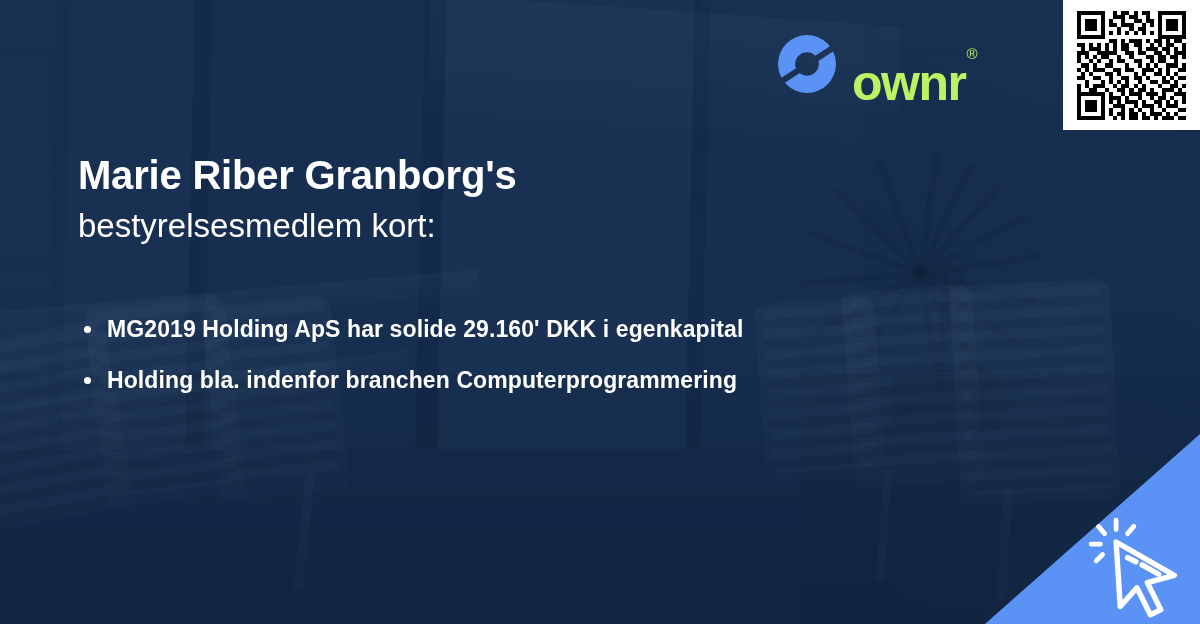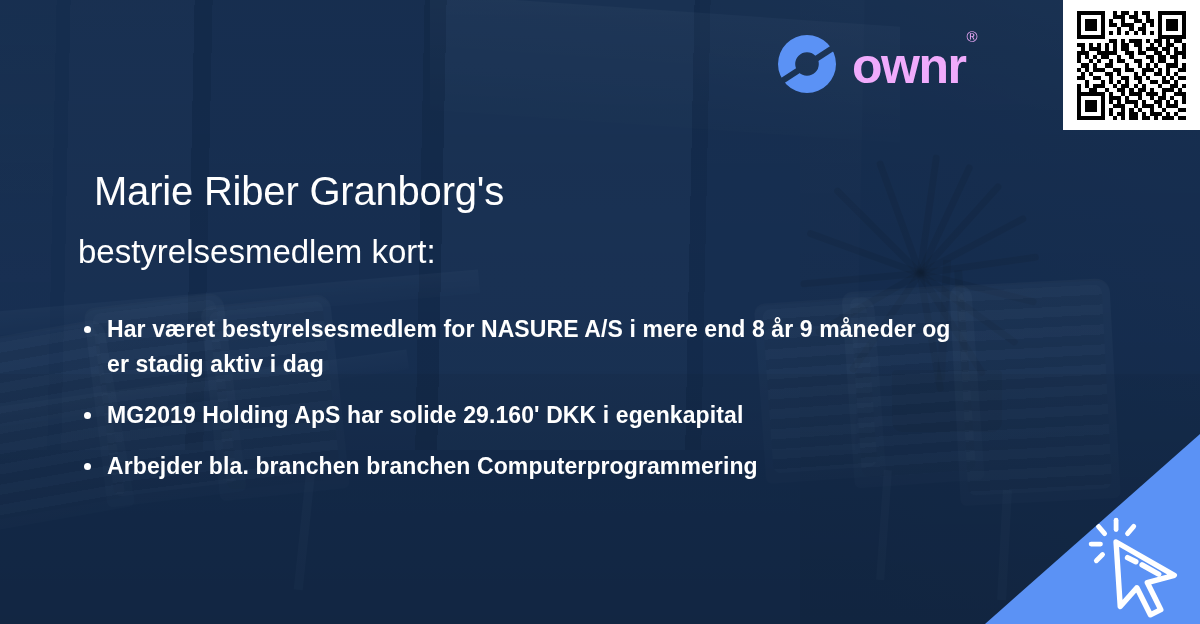--- a/index.html
+++ b/index.html
@@ -174,27 +174,27 @@
   
   .logo {
     position: absolute;
     left: 776px; top: 33px;
     display: flex;
     align-items: center;
     gap: 14px;
   }
   .logo-mark { width: 62px; height: 62px; display: block; }
   .logo-word {
-    color: #f0abfc;
+    color: #bef264;
     font-size: 50px;
     font-weight: bold;
     letter-spacing: -1.5px;
     line-height: 1;
     position: relative;
-    top: 2px;
+    top: 19px;
   }
   .logo-word sup {
     font-size: 15px;
     font-weight: normal;
     top: -1.55em;
     left: 1px;
     position: relative;
   }
 
   
@@ -211,24 +211,24 @@
 
   
   .headline {
     position: absolute;
     left: 78px; top: 152px;
     width: 700px;
     color: #ffffff;
   }
   .headline .line1 {
     font-size: 40px;
-    font-weight: normal;
+    font-weight: bold;
     line-height: 1.18;
     letter-spacing: -0.2px;
-    margin: 16px;
+    margin: 0;
   }
   .headline .line2 {
     font-size: 33px;
     font-weight: normal;
     line-height: 1.25;
     letter-spacing: 0px;
     margin: 6px 0 0 0;
   }
 
   .bullets {
@@ -321,23 +321,22 @@
     <div class="bg-tint"></div>
     <div class="bg-tint2"></div>
   </div>
 
   <div class="headline">
     <div class="line1">Marie Riber Granborg's</div>
     <div class="line2">bestyrelsesmedlem kort:</div>
   </div>
 
   <ul class="bullets">
-    <li>Har været bestyrelsesmedlem for NASURE A/S i mere end 8 år 9 måneder og er stadig aktiv i dag</li>
     <li>MG2019 Holding ApS har solide 29.160' DKK i egenkapital</li>
-    <li>Arbejder bla. branchen branchen Computerprogrammering</li>
+    <li>Holding bla. indenfor branchen Computerprogrammering</li>
   </ul>
 
   <div class="logo">
     <svg class="logo-mark" viewBox="0 0 62 62">
       <defs>
         <mask id="slashmask">
           <rect x="0" y="0" width="62" height="62" fill="#fff"></rect>
           <rect x="-14" y="28.5" width="90" height="6.2" fill="#000" transform="rotate(-33 31 31)"></rect>
         </mask>
       </defs>

